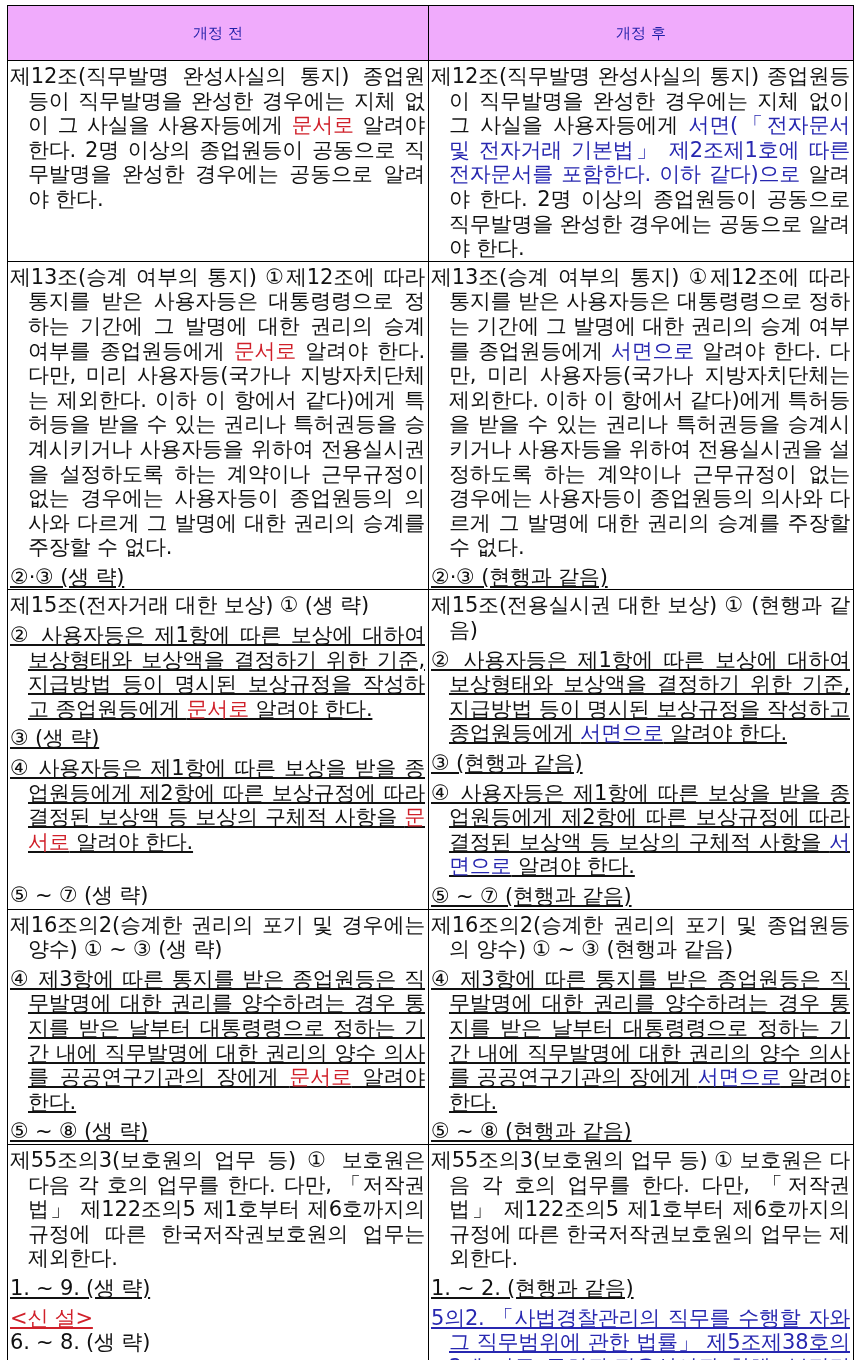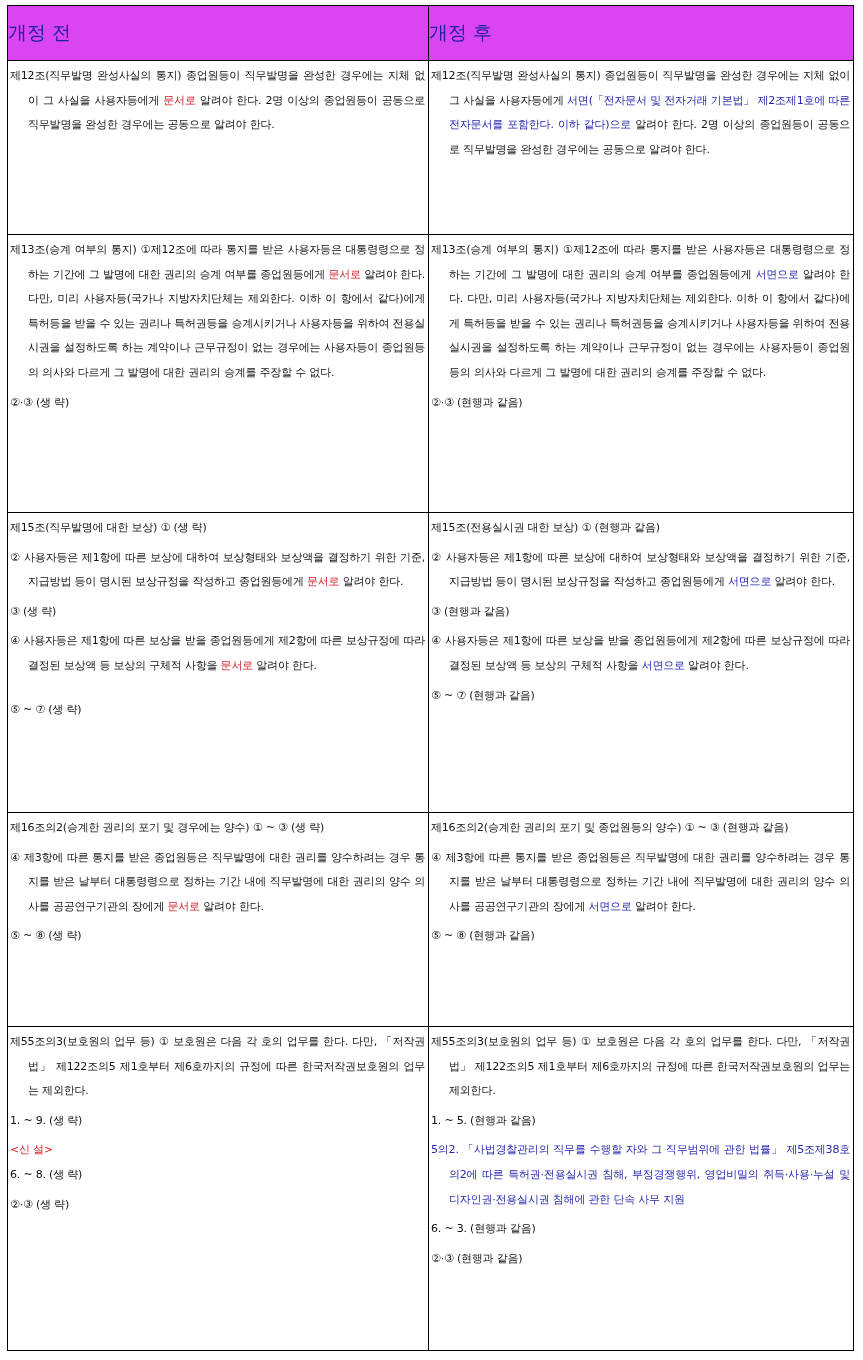--- a/index.html
+++ b/index.html
@@ -1,26 +1,26 @@
 <!DOCTYPE html>
 <html><head>
 <meta charset="utf-8">
 <style>
   html, body { margin: 0; padding: 0; background: #ffffff; }
   body { width: 863px; height: 1360px; position: relative; overflow: hidden;
          font-family: "DejaVu Sans", "Liberation Sans", sans-serif; color: #111; }
   table.cmp { position: absolute; left: 7px; top: 5px; width: 846px;
               border-collapse: collapse; table-layout: fixed; }
   table.cmp td, table.cmp th { border: 1px solid #000; vertical-align: top; padding: 0; }
-  table.cmp th { background: #d946ef; height: 54px; vertical-align: middle;
-                 font-weight: normal; font-size: 19px; color: #1f1fa8; text-align: left; }
+  table.cmp th { background: #f0abfc; height: 54px; vertical-align: middle;
+                 font-weight: normal; font-size: 15px; color: #1f1fa8; text-align: center; }
   col.c1 { width: 421px; } col.c2 { width: 425px; }
-  .cell { padding: 3px 3px 0 2px; font-size: 11px; line-height: 24.6px; letter-spacing: -0.2px; }
+  .cell { padding: 3px 3px 0 2px; font-size: 21px; line-height: 24.6px; letter-spacing: -0.2px; }
   .p { text-align: justify; text-align-last: left; padding-left: 18px; text-indent: -18px; margin: 0; }
-  .gap { margin-top: 5px; }
+  .gap { margin-top: 5px; text-decoration: underline; }
   .red { color: #d0202a; }
   .blue { color: #2727b0; }
 </style>
 </head>
 <body>
 
 <table class="cmp">
   <colgroup>
       <col class="c1">
       <col class="c2">
@@ -57,25 +57,25 @@
           <div class="cell">
         <p class="p"><span>제13조(승계 여부의 통지) ①제12조에 따라 통지를 받은 사용자등은 대통령령으로 정하는 기간에 그 발명에 대한 권리의 승계 여부를 종업원등에게 </span><span class="blue">서면으로</span><span> 알려야 한다. 다만, 미리 사용자등(국가나 지방자치단체는 제외한다. 이하 이 항에서 같다)에게 특허등을 받을 수 있는 권리나 특허권등을 승계시키거나 사용자등을 위하여 전용실시권을 설정하도록 하는 계약이나 근무규정이 없는 경우에는 사용자등이 종업원등의 의사와 다르게 그 발명에 대한 권리의 승계를 주장할 수 없다.</span></p>
         <p class="p gap">②·③ (현행과 같음)</p>
       </div>
         </td>
     </tr>
 
     <tr style="height:300px">
       <td>
           <div class="cell">
-        <p class="p">제15조(직무발명에 대한 보상) ① (생    략)</p>
+        <p class="p">제15조(전자거래 대한 보상) ① (생    략)</p>
         <p class="p gap"><span>② 사용자등은 제1항에 따른 보상에 대하여 보상형태와 보상액을 결정하기 위한 기준, 지급방법 등이 명시된 보상규정을 작성하고 종업원등에게 </span><span class="red">문서로</span><span> 알려야 한다.</span></p>
         <p class="p gap">③ (생    략)</p>
         <p class="p gap"><span>④ 사용자등은 제1항에 따른 보상을 받을 종업원등에게 제2항에 따른 보상규정에 따라 결정된 보상액 등 보상의 구체적 사항을 </span><span class="red">문서로</span><span> 알려야 한다.</span></p>
-        <p class="p" style="margin-top:19px">⑤ ~ ⑦ (생    략)</p>
+        <p class="p" style="margin-top:29px">⑤ ~ ⑦ (생    략)</p>
       </div>
         </td>
       <td>
           <div class="cell">
         <p class="p">제15조(전용실시권 대한 보상) ① (현행과 같음)</p>
         <p class="p gap"><span>② 사용자등은 제1항에 따른 보상에 대하여 보상형태와 보상액을 결정하기 위한 기준, 지급방법 등이 명시된 보상규정을 작성하고 종업원등에게 </span><span class="blue">서면으로</span><span> 알려야 한다.</span></p>
         <p class="p gap">③ (현행과 같음)</p>
         <p class="p gap"><span>④ 사용자등은 제1항에 따른 보상을 받을 종업원등에게 제2항에 따른 보상규정에 따라 결정된 보상액 등 보상의 구체적 사항을 </span><span class="blue">서면으로</span><span> 알려야 한다.</span></p>
         <p class="p gap">⑤ ~ ⑦ (현행과 같음)</p>
       </div>
@@ -105,21 +105,21 @@
         <p class="p">제55조의3(보호원의 업무 등) ① 보호원은 다음 각 호의 업무를 한다. 다만, 「저작권법」 제122조의5 제1호부터 제6호까지의 규정에 따른 한국저작권보호원의 업무는 제외한다.</p>
         <p class="p gap">1. ~ 9. (생    략)</p>
         <p class="p gap red">&lt;신    설&gt;</p>
         <p class="p" style="">6. ~ 8. (생    략)</p>
         <p class="p gap">②·③ (생    략)</p>
       </div>
         </td>
       <td>
           <div class="cell">
         <p class="p">제55조의3(보호원의 업무 등) ① 보호원은 다음 각 호의 업무를 한다. 다만, 「저작권법」 제122조의5 제1호부터 제6호까지의 규정에 따른 한국저작권보호원의 업무는 제외한다.</p>
-        <p class="p gap">1. ~ 5. (현행과 같음)</p>
+        <p class="p gap">1. ~ 2. (현행과 같음)</p>
         <p class="p gap blue">5의2. 「사법경찰관리의 직무를 수행할 자와 그 직무범위에 관한 법률」 제5조제38호의2에 따른 특허권·전용실시권 침해, 부정경쟁행위, 영업비밀의 취득·사용·누설 및 디자인권·전용실시권 침해에 관한 단속 사무 지원</p>
         <p class="p gap">6. ~ 3. (현행과 같음)</p>
         <p class="p gap">②·③ (현행과 같음)</p>
       </div>
         </td>
     </tr>
   </tbody>
 </table>
 
 </body></html>

